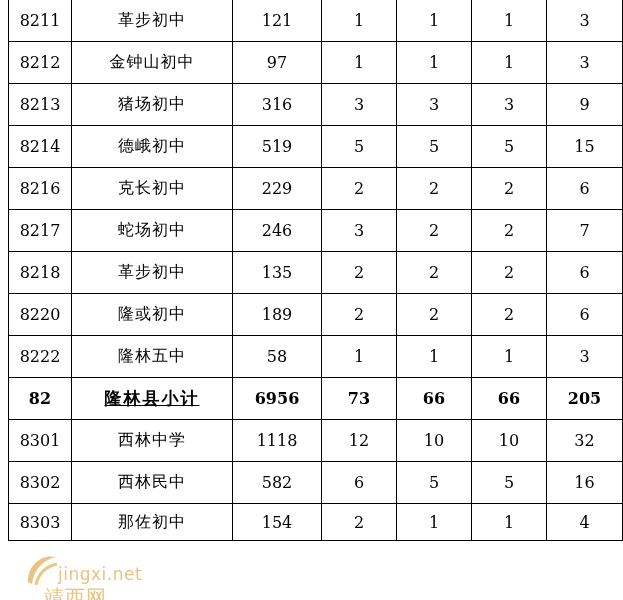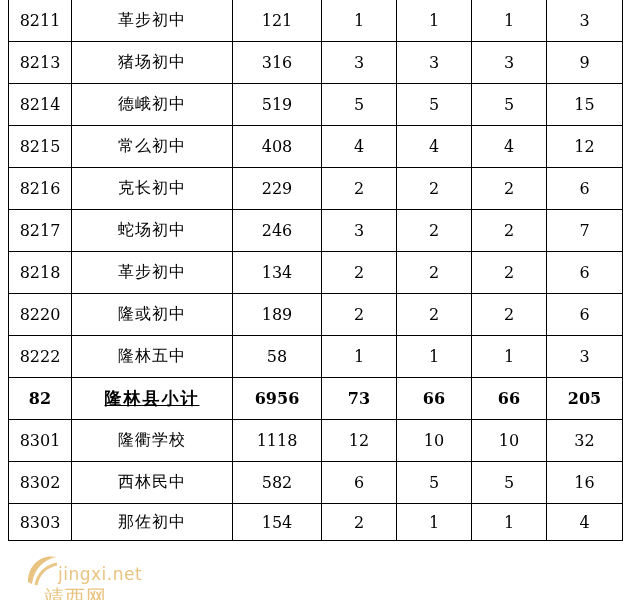--- a/index.html
+++ b/index.html
@@ -107,68 +107,68 @@
       <tr>
         <td class="c-code">8211</td>
         <td class="c-name">革步初中</td>
         <td class="c-total">121</td>
         <td class="c-v1">1</td>
         <td class="c-v2">1</td>
         <td class="c-v3">1</td>
         <td class="c-v4">3</td>
       </tr>
       <tr>
+        <td class="c-code">8212</td>
+        <td class="c-name">金钟山初中</td>
+        <td class="c-total">97</td>
+        <td class="c-v1">1</td>
+        <td class="c-v2">1</td>
+        <td class="c-v3">1</td>
+        <td class="c-v4">3</td>
+      </tr>
+      <tr>
         <td class="c-code">8213</td>
         <td class="c-name">猪场初中</td>
         <td class="c-total">316</td>
         <td class="c-v1">3</td>
         <td class="c-v2">3</td>
         <td class="c-v3">3</td>
         <td class="c-v4">9</td>
       </tr>
       <tr>
         <td class="c-code">8214</td>
         <td class="c-name">德峨初中</td>
         <td class="c-total">519</td>
         <td class="c-v1">5</td>
         <td class="c-v2">5</td>
         <td class="c-v3">5</td>
         <td class="c-v4">15</td>
       </tr>
       <tr>
-        <td class="c-code">8215</td>
-        <td class="c-name">常么初中</td>
-        <td class="c-total">408</td>
-        <td class="c-v1">4</td>
-        <td class="c-v2">4</td>
-        <td class="c-v3">4</td>
-        <td class="c-v4">12</td>
-      </tr>
-      <tr>
         <td class="c-code">8216</td>
         <td class="c-name">克长初中</td>
         <td class="c-total">229</td>
         <td class="c-v1">2</td>
         <td class="c-v2">2</td>
         <td class="c-v3">2</td>
         <td class="c-v4">6</td>
       </tr>
       <tr>
         <td class="c-code">8217</td>
         <td class="c-name">蛇场初中</td>
         <td class="c-total">246</td>
         <td class="c-v1">3</td>
         <td class="c-v2">2</td>
         <td class="c-v3">2</td>
         <td class="c-v4">7</td>
       </tr>
       <tr>
         <td class="c-code">8218</td>
         <td class="c-name">革步初中</td>
-        <td class="c-total">134</td>
+        <td class="c-total">135</td>
         <td class="c-v1">2</td>
         <td class="c-v2">2</td>
         <td class="c-v3">2</td>
         <td class="c-v4">6</td>
       </tr>
       <tr>
         <td class="c-code">8220</td>
         <td class="c-name">隆或初中</td>
         <td class="c-total">189</td>
         <td class="c-v1">2</td>
@@ -189,21 +189,21 @@
         <td class="c-code">82</td>
         <td class="c-name">隆林县小计</td>
         <td class="c-total">6956</td>
         <td class="c-v1">73</td>
         <td class="c-v2">66</td>
         <td class="c-v3">66</td>
         <td class="c-v4">205</td>
       </tr>
       <tr>
         <td class="c-code">8301</td>
-        <td class="c-name">隆衢学校</td>
+        <td class="c-name">西林中学</td>
         <td class="c-total">1118</td>
         <td class="c-v1">12</td>
         <td class="c-v2">10</td>
         <td class="c-v3">10</td>
         <td class="c-v4">32</td>
       </tr>
       <tr>
         <td class="c-code">8302</td>
         <td class="c-name">西林民中</td>
         <td class="c-total">582</td>

